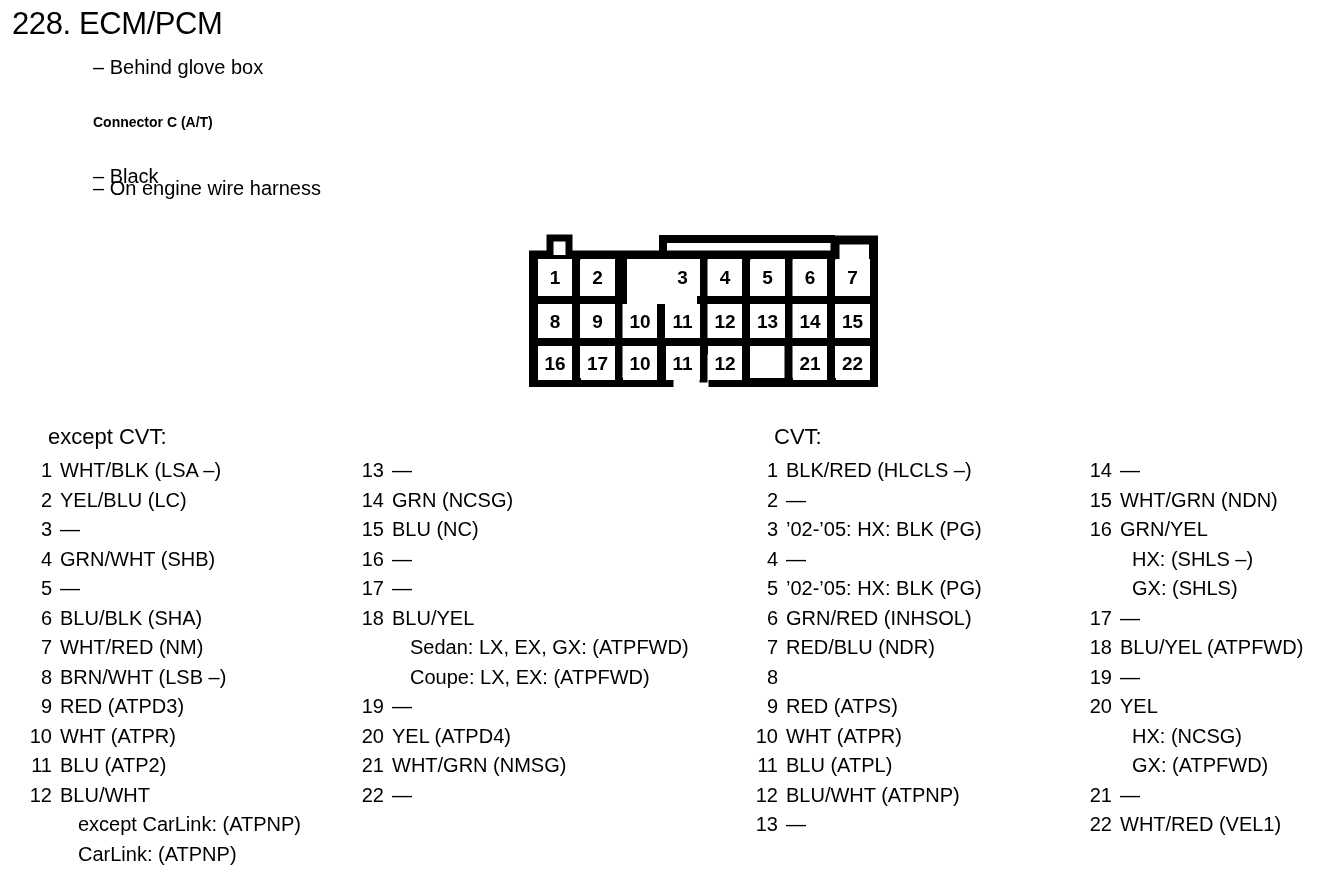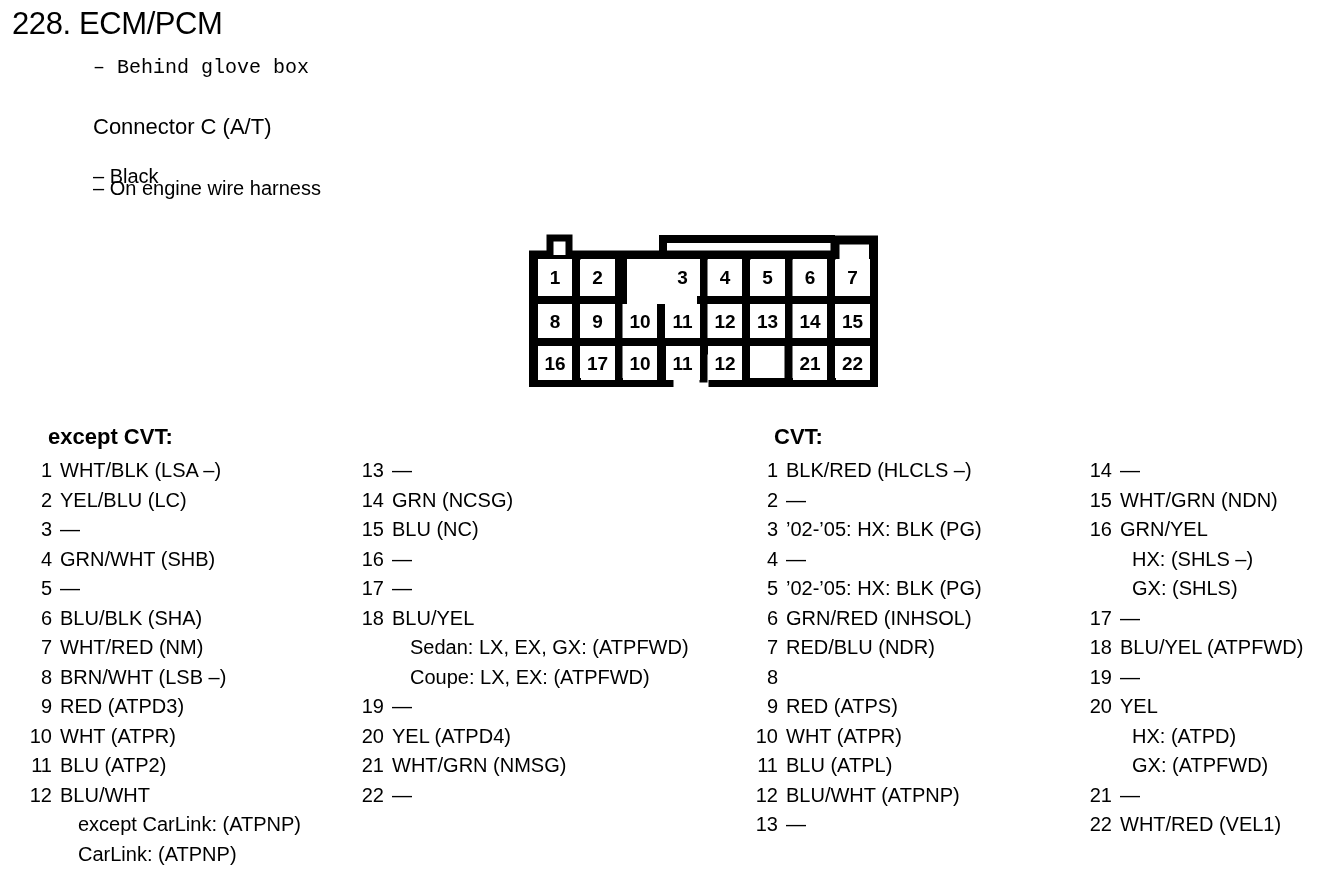--- a/index.html
+++ b/index.html
@@ -25,28 +25,27 @@
     font-weight: normal;
     letter-spacing: -0.4px;
     white-space: pre;
   }
   #location-note {
     position: absolute;
     left: 93px;
     top: 56px;
     font-size: 20px;
     white-space: pre;
-    font-family: Liberation Mono, monospace;
   }
   #connector-title {
     position: absolute;
     left: 93px;
     top: 114px;
-    font-size: 22px;
-    font-weight: normal;
+    font-size: 14px;
+    font-weight: bold;
     white-space: pre;
   }
   #connector-note-1 {
     position: absolute;
     left: 93px;
     top: 148px;
     font-size: 20px;
     white-space: pre;
     margin-top: 17px;
   }
@@ -92,21 +91,21 @@
     position: absolute;
     top: 424px;
   }
   #col-1 { left: 26px;  width: 330px; }
   #col-2 { left: 358px; width: 350px; }
   #col-3 { left: 752px; width: 330px; }
   #col-4 { left: 1086px; width: 258px; }
 
   .col-heading {
     font-size: 22px;
-    font-weight: bold;
+    font-weight: normal;
     margin: 0 0 6px 22px;
     white-space: pre;
     height: 26px;
   }
   .col-heading.blank { visibility: hidden; }
 
   .pin-row {
     display: flex;
     align-items: flex-start;
     font-size: 20px;
@@ -255,17 +254,17 @@
 
 <div class="list-col" id="col-4">
   <div class="col-heading blank"></div>
   <div>
       <div class="pin-row"><span class="pin-num">14</span><span class="pin-desc">—</span></div>
       <div class="pin-row"><span class="pin-num">15</span><span class="pin-desc">WHT/GRN (NDN)</span></div>
       <div class="pin-row"><span class="pin-num">16</span><span class="pin-desc">GRN/YEL<span class="sub">HX: (SHLS –)</span><span class="sub">GX: (SHLS)</span></span></div>
       <div class="pin-row"><span class="pin-num">17</span><span class="pin-desc">—</span></div>
       <div class="pin-row"><span class="pin-num">18</span><span class="pin-desc">BLU/YEL (ATPFWD)</span></div>
       <div class="pin-row"><span class="pin-num">19</span><span class="pin-desc">—</span></div>
-      <div class="pin-row"><span class="pin-num">20</span><span class="pin-desc">YEL<span class="sub">HX: (ATPD)</span><span class="sub">GX: (ATPFWD)</span></span></div>
+      <div class="pin-row"><span class="pin-num">20</span><span class="pin-desc">YEL<span class="sub">HX: (NCSG)</span><span class="sub">GX: (ATPFWD)</span></span></div>
       <div class="pin-row"><span class="pin-num">21</span><span class="pin-desc">—</span></div>
       <div class="pin-row"><span class="pin-num">22</span><span class="pin-desc">WHT/RED (VEL1)</span></div>
     </div>
 </div>
 
 </body></html>

